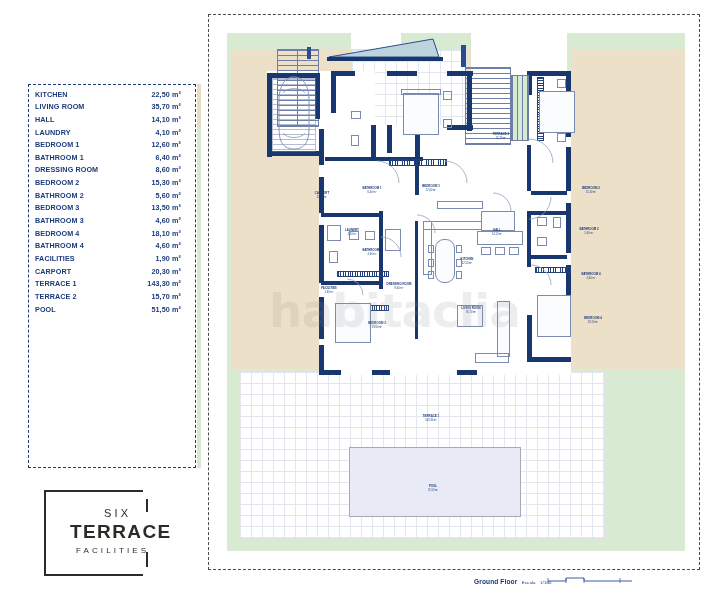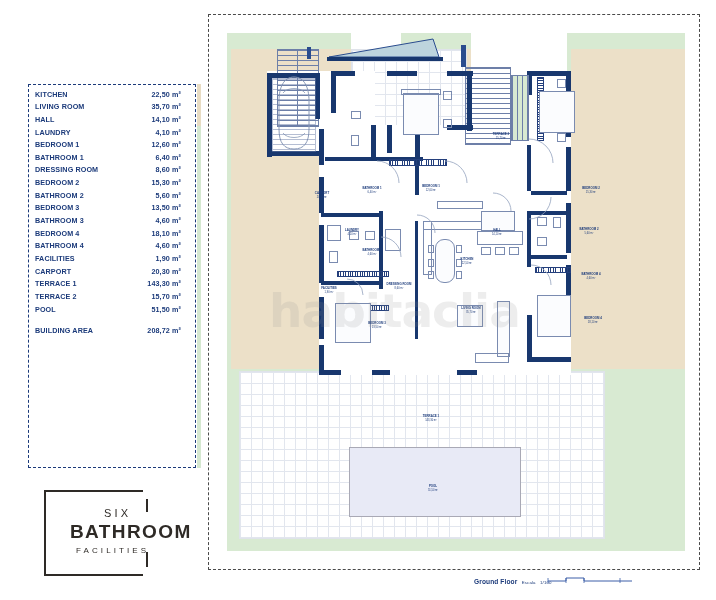--- a/index.html
+++ b/index.html
@@ -198,43 +198,39 @@
           <td class="lbl">TERRACE 2</td>
           <td class="val">15,70 m²</td>
         </tr>
         <tr>
           <td class="lbl">POOL</td>
           <td class="val">51,50 m²</td>
         </tr>
         <tr class="gap">
           <td colspan="2"></td>
         </tr>
-        <tr>
-          <td class="lbl">BUILDING AREA</td>
-          <td class="val">208,72 m²</td>
-        </tr>
         <tr class="gap2">
           <td colspan="2"></td>
         </tr>
       </tbody>
   </table>
 </div>
 <div class="ribbon">
   <div class="beige"></div>
   <div class="green"></div>
 </div>
 
 <div id="logo">
   <div class="frame"></div>
   <div class="notch-t"></div>
   <div class="notch-b"></div>
   <div class="notch-r"></div>
   <div class="txt">
     <div class="six">SIX</div>
-    <div class="sec">BATHROOM</div>
+    <div class="sec">TERRACE</div>
     <div class="props">FACILITIES</div>
   </div>
 </div>
 
 <div id="plot">
 
   <div class="lyr garden" style="left:18px;top:18px;width:124px;height:16px;"></div>
   <div class="lyr garden" style="left:192px;top:18px;width:70px;height:16px;"></div>
   <div class="lyr garden" style="left:358px;top:18px;width:118px;height:16px;"></div>
 

